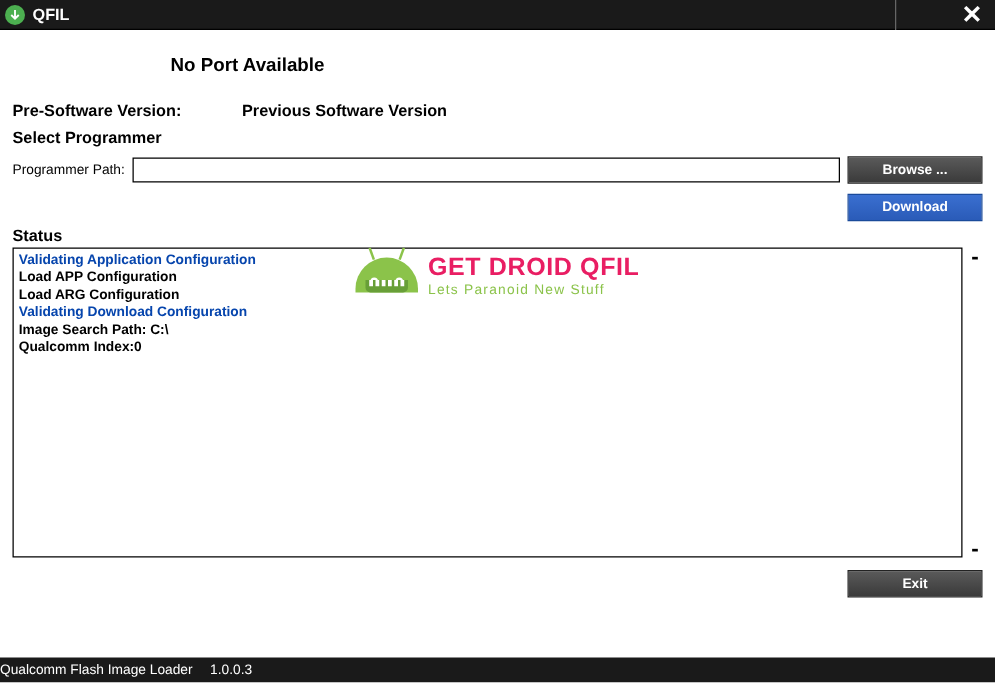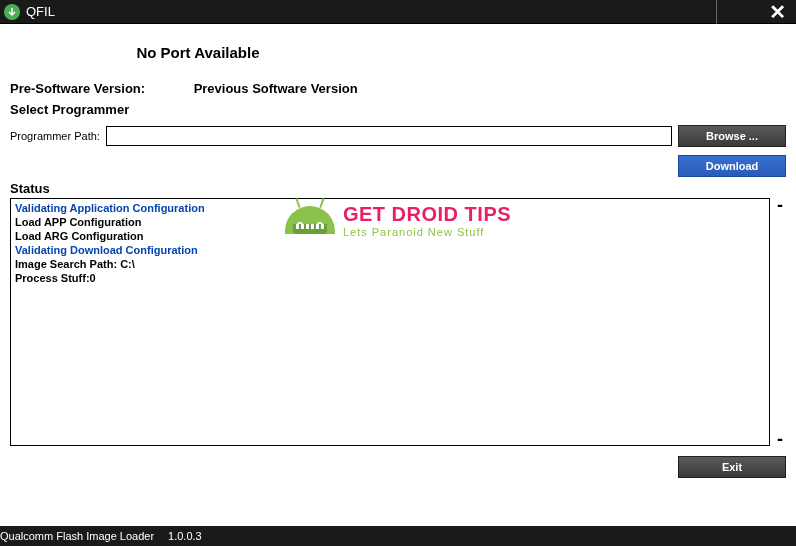--- a/index.html
+++ b/index.html
@@ -32,21 +32,21 @@
       display: flex;
       align-items: center;
       justify-content: center;
       margin-right: 6px;
     }
     .titlebar-icon svg {
       width: 10px;
       height: 10px;
     }
     .titlebar-title {
-      font-weight: normal;
+      font-weight: bold;
       font-size: 13px;
       flex: 1;
     }
     .titlebar-controls {
       display: flex;
       align-items: center;
       gap: 8px;
     }
     .minimize-btn {
       color: #ffffff;
@@ -310,21 +310,21 @@
 
   <div class="status-label">Status</div>
 
   <div class="status-container">
     <div class="status-box" id="status-box">
         <div class="status-line blue">Validating Application Configuration</div>
         <div class="status-line">Load APP Configuration</div>
         <div class="status-line">Load ARG Configuration</div>
         <div class="status-line blue">Validating Download Configuration</div>
         <div class="status-line">Image Search Path: C:\</div>
-        <div class="status-line">Process Stuff:0</div>
+        <div class="status-line">Qualcomm Index:0</div>
       </div>
     <div class="status-side">
       <div class="status-dash">-</div>
       <div class="status-dash">-</div>
     </div>
   </div>
 
   <div class="exit-row">
     <button class="btn">Exit</button>
   </div>
@@ -346,16 +346,16 @@
     <div class="watermark-teeth">
       <div class="watermark-tooth"></div>
       <div class="watermark-tooth"></div>
       <div class="watermark-tooth"></div>
       <div class="watermark-tooth"></div>
       <div class="watermark-tooth"></div>
       <div class="watermark-tooth"></div>
     </div>
   </div>
   <div class="watermark-text">
-    <div class="watermark-title">GET DROID TIPS</div>
+    <div class="watermark-title">GET DROID QFIL</div>
     <div class="watermark-sub">Lets Paranoid New Stuff</div>
   </div>
 </div>
 
 </body></html>

